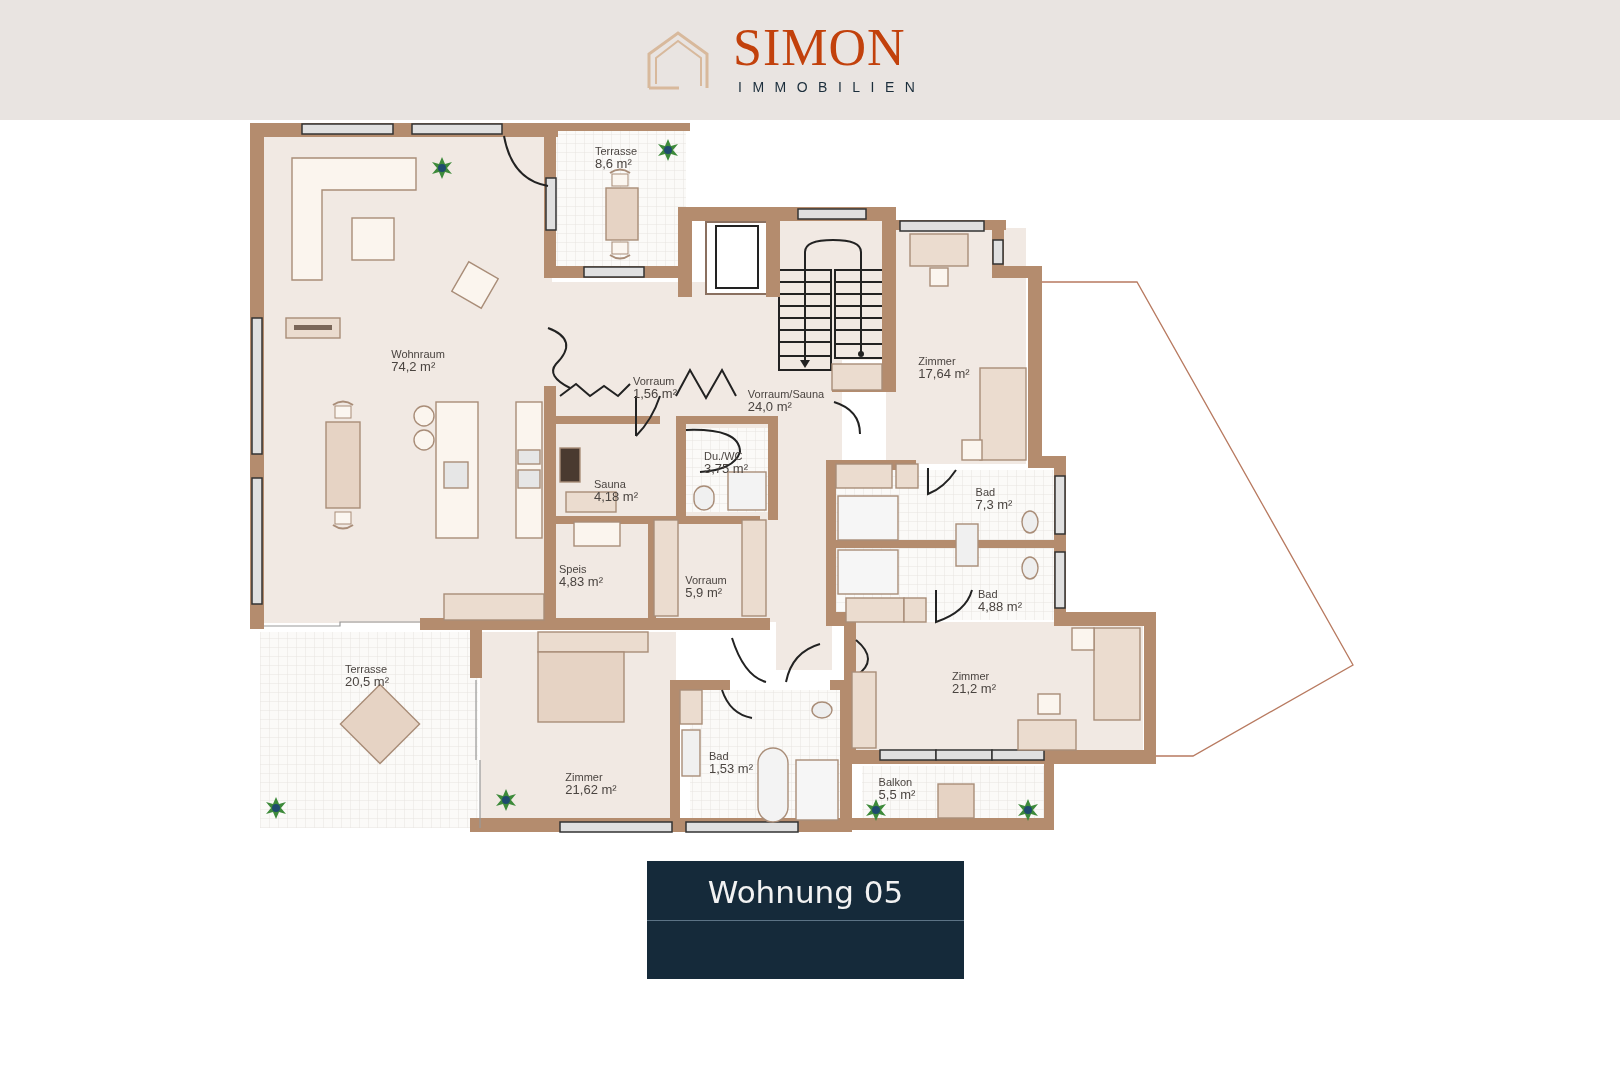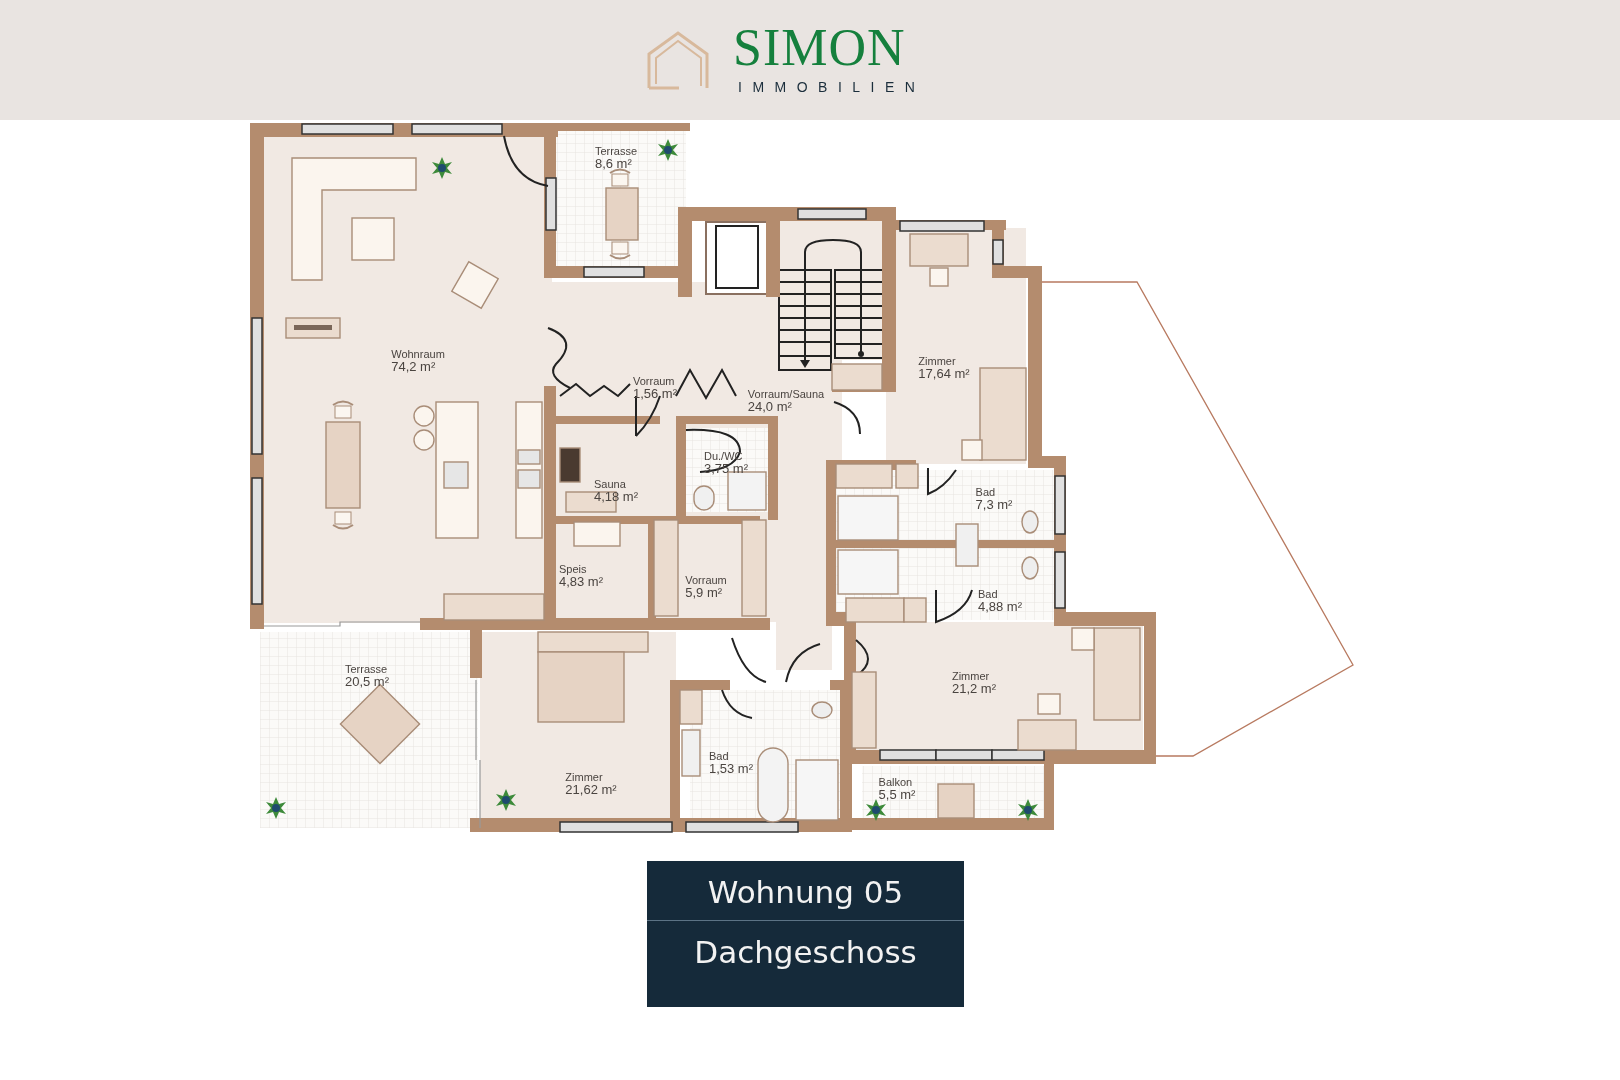--- a/index.html
+++ b/index.html
@@ -1,25 +1,25 @@
 <!DOCTYPE html>
 <html><head>
 <meta charset="utf-8">
 <style>
   html,body{margin:0;padding:0;}
   body{width:1620px;height:1080px;background:#ffffff;position:relative;overflow:hidden;font-family:"Liberation Sans",sans-serif;}
   .header{position:absolute;left:0;top:0;width:1620px;height:120px;background:#e9e4e1;}
   .logo-icon{position:absolute;left:645px;top:30px;width:66px;height:62px;}
-  .brand{position:absolute;left:733px;top:20px;font-family:"Liberation Serif",serif;font-size:52px;color:#15803d;letter-spacing:1px;line-height:56px;}
+  .brand{position:absolute;left:733px;top:20px;font-family:"Liberation Serif",serif;font-size:52px;color:#c2410c;letter-spacing:1px;line-height:56px;}
   .brand-sub{position:absolute;left:738px;top:79px;font-family:"Liberation Sans",sans-serif;font-size:14px;color:#1b2e3c;letter-spacing:10.5px;line-height:16px;}
   .plan{position:absolute;left:0;top:0;width:1620px;height:1080px;}
   .label{position:absolute;text-align:left;color:#4a4440;font-family:"Liberation Sans",sans-serif;transform:translateX(-50%);white-space:nowrap;}
   .label .n{font-size:11px;line-height:13px;display:block;}
   .label .a{font-size:13px;line-height:11px;display:block;}
-  .info-box{position:absolute;left:647px;top:861px;width:317px;height:146px;background:#152a3a;}
+  .info-box{position:absolute;left:647px;top:861px;width:317px;height:118px;background:#152a3a;}
   .info-line{position:absolute;left:0;width:317px;text-align:center;color:#f2f2f2;font-family:"DejaVu Sans",sans-serif;font-size:31px;line-height:38px;}
   .info-divider{position:absolute;left:0;top:59px;width:317px;height:1px;background:#5c7385;}
 </style>
 </head>
 <body>
 
 <div class="header">
   <svg class="logo-icon" viewBox="0 0 66 62">
     <path d="M4 58 V24 L33 3 L62 24 V58" fill="none" stroke="#d8b99c" stroke-width="3"></path>
     <path d="M11 54 V28 L33 11 L56 28 V56" fill="none" stroke="#d8b99c" stroke-width="2"></path>
@@ -286,14 +286,13 @@
     <span class="a">21,62 m²</span>
   </div>
 <div class="label" style="left:897px;top:776px;">
     <span class="n">Balkon</span>
     <span class="a">5,5 m²</span>
   </div>
 
 <div class="info-box">
   <div class="info-line" style="top:12px;">Wohnung 05</div>
   <div class="info-divider"></div>
-  <div class="info-line" style="top:72px;">Dachgeschoss</div>
 </div>
 
 </body></html>

